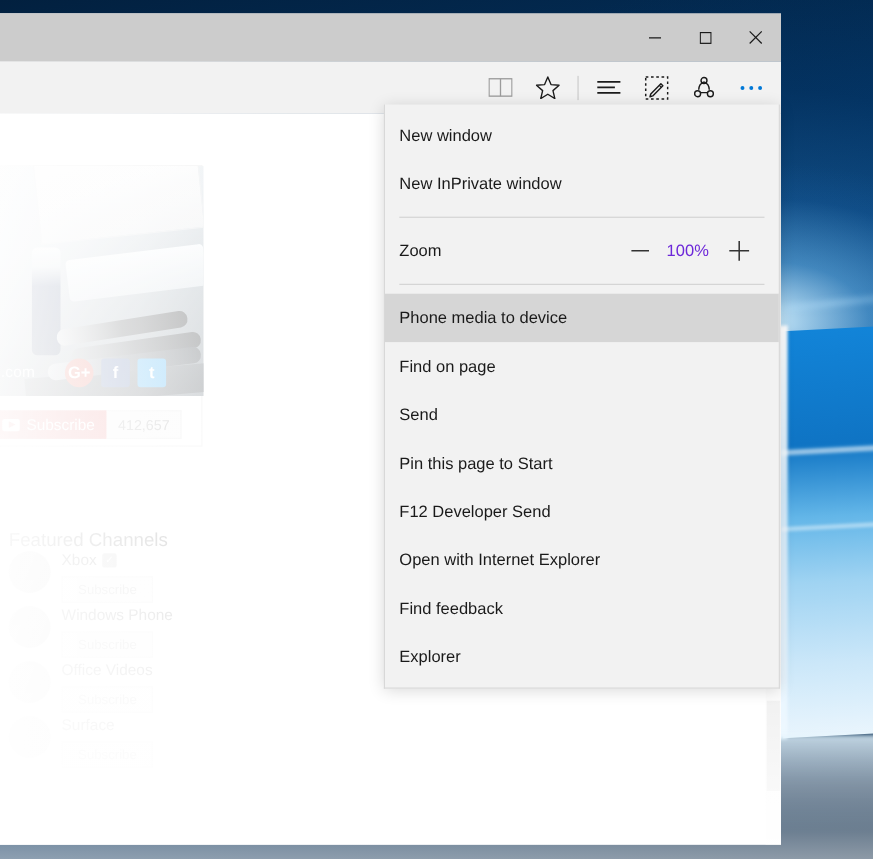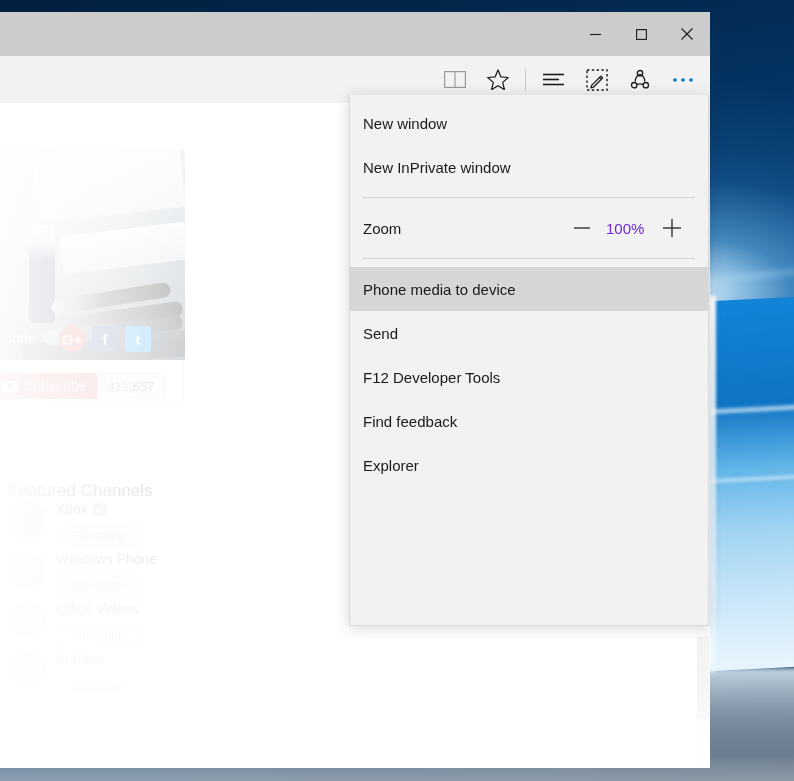--- a/index.html
+++ b/index.html
@@ -451,24 +451,33 @@
         </span>
       </span>
     </div>
 
     <div class="mi-div"></div>
 
     <div class="mi sel">
       <span>Phone media to device</span>
     </div>
     <div class="mi">
+      <span>Find on page</span>
+    </div>
+    <div class="mi">
       <span>Send</span>
     </div>
     <div class="mi">
-      <span>F12 Developer Tools</span>
+      <span>Pin this page to Start</span>
+    </div>
+    <div class="mi">
+      <span>F12 Developer Send</span>
+    </div>
+    <div class="mi">
+      <span>Open with Internet Explorer</span>
     </div>
     <div class="mi">
       <span>Find feedback</span>
     </div>
     <div class="mi">
       <span>Explorer</span>
     </div>
   </div>
 
 </div>

